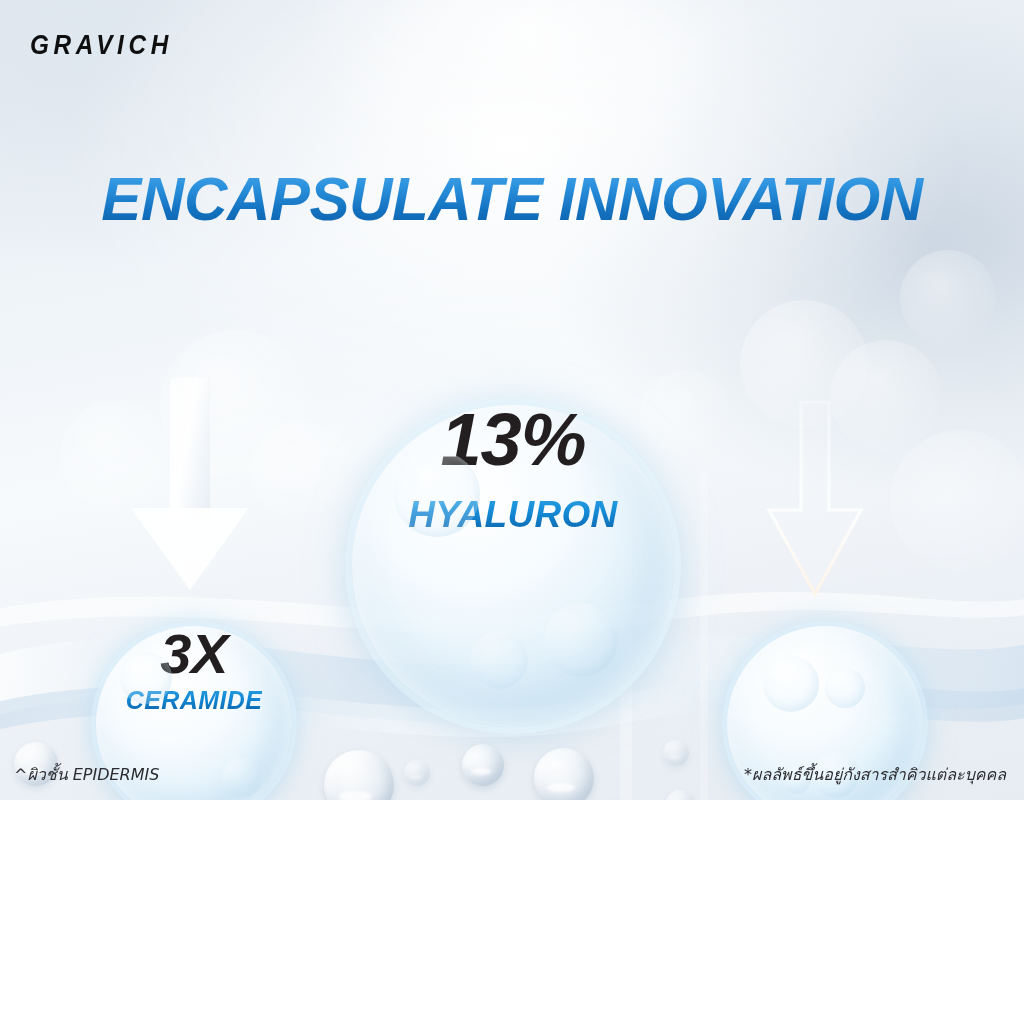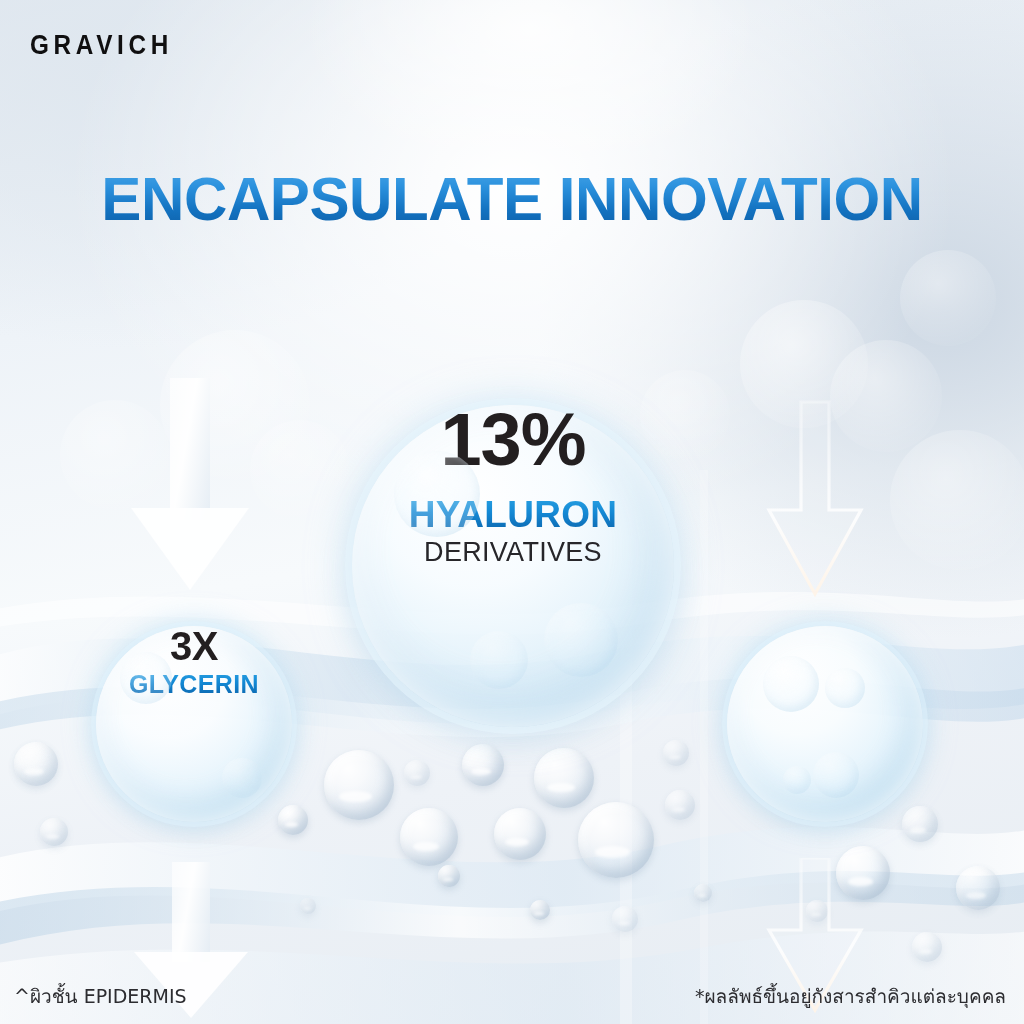--- a/index.html
+++ b/index.html
@@ -4,28 +4,29 @@
 <title>Gravich Encapsulate Innovation</title>
 <style>
   html, body {
     margin: 0;
     padding: 0;
     background: #ffffff;
   }
   .stage {
     position: relative;
     width: 1024px;
-    height: 1024px;
+    height: 800px;
     overflow: hidden;
     font-family: "Liberation Sans", "DejaVu Sans", sans-serif;
     background:
       radial-gradient(ellipse 70% 55% at 50% 18%, #ffffff 0%, rgba(255,255,255,0) 62%),
       radial-gradient(ellipse 60% 40% at 12% 6%, #dfe7ef 0%, rgba(223,231,239,0) 70%),
       radial-gradient(ellipse 55% 45% at 92% 30%, #ccd7e3 0%, rgba(204,215,227,0) 72%),
       linear-gradient(170deg, #e2e9f0 0%, #eef3f8 28%, #f7fafc 52%, #eef2f7 72%, #e6ecf2 100%);
+    font-style: italic;
     -webkit-font-smoothing: antialiased;
   }
 
   
   .bokeh {
     position: absolute;
     border-radius: 50%;
     pointer-events: none;
   }
   .wave {
@@ -229,21 +230,21 @@
   }
   .ingredient-sub {
     font-size: 27px;
     font-weight: 400;
     color: #27262a;
     letter-spacing: 0.3px;
     margin-top: 2px;
   }
 
   .multiplier {
-    font-size: 40px;
+    font-size: 56px;
     font-weight: 700;
     color: #231f20;
     line-height: 1;
     letter-spacing: -0.5px;
   }
   .ceramide-blue {
     font-size: 25px;
     font-weight: 700;
     letter-spacing: 0.4px;
     line-height: 1.1;
@@ -273,21 +274,21 @@
     color: transparent;
     -webkit-text-fill-color: transparent;
     position: relative;
     z-index: 3;
   }
 
   
   .footnote {
     position: absolute;
     bottom: 16px;
-    font-size: 19px;
+    font-size: 16px;
     color: #2c2c30;
     font-family: "DejaVu Sans", "Liberation Sans", sans-serif;
     line-height: 1.2;
     white-space: nowrap;
   }
   .footnote-left { left: 14px; }
   .footnote-right { right: 18px; }
 </style>
 </head>
 <body>
@@ -393,28 +394,27 @@
 
   <div class="headline">ENCAPSULATE INNOVATION</div>
 
 
   <div class="bubble bubble-center">
     <div class="inner-bubble" style="left:42px;top:46px;width:86px;height:86px;opacity:0.5;"></div>
     <div class="inner-bubble" style="left:192px;top:198px;width:74px;height:74px;opacity:0.4;"></div>
     <div class="inner-bubble" style="left:118px;top:226px;width:58px;height:58px;opacity:0.35;"></div>
     <div class="pct">13%</div>
     <div class="ingredient-blue">HYALURON</div>
-    <div class="ingredient-sub">DERIVATIVES</div>
   </div>
 
   <div class="bubble bubble-left">
     <div class="inner-bubble" style="left:24px;top:26px;width:52px;height:52px;opacity:0.45;"></div>
     <div class="inner-bubble" style="left:126px;top:132px;width:40px;height:40px;opacity:0.35;"></div>
     <div class="multiplier">3X</div>
-    <div class="ceramide-blue">GLYCERIN</div>
+    <div class="ceramide-blue">CERAMIDE</div>
   </div>
 
   <div class="bubble bubble-right">
     <div class="inner-bubble" style="left:36px;top:30px;width:56px;height:56px;opacity:0.55;"></div>
     <div class="inner-bubble" style="left:98px;top:42px;width:40px;height:40px;opacity:0.5;"></div>
     <div class="inner-bubble" style="left:86px;top:126px;width:46px;height:46px;opacity:0.45;"></div>
     <div class="inner-bubble" style="left:56px;top:140px;width:28px;height:28px;opacity:0.4;"></div>
   </div>
 
   <div class="footnote footnote-left">^ผิวชั้น EPIDERMIS</div>

